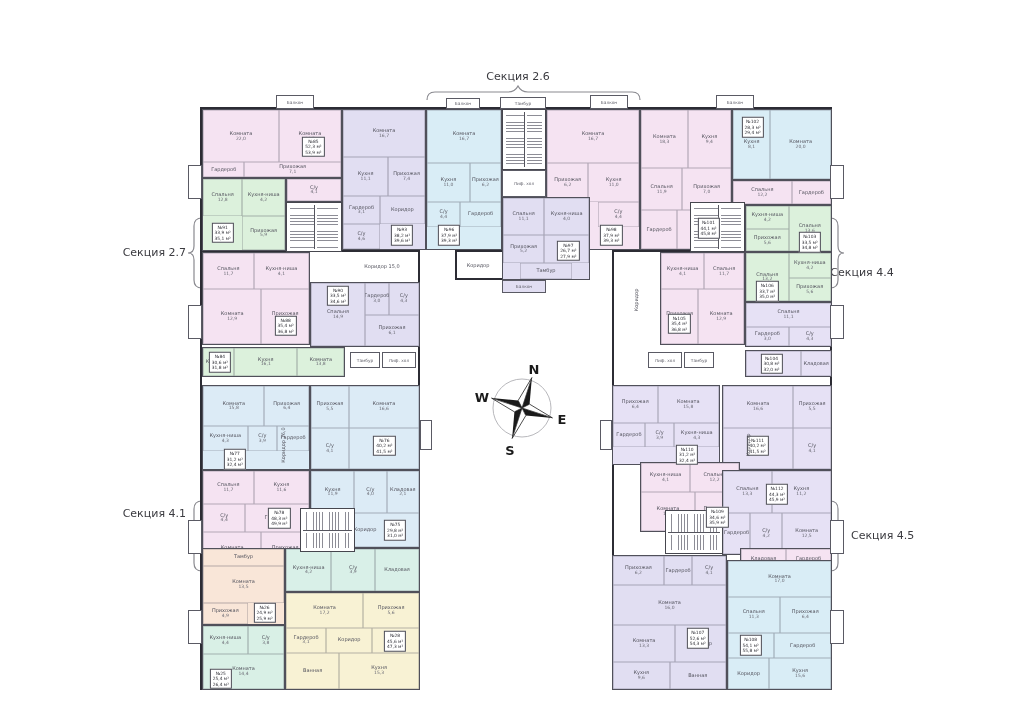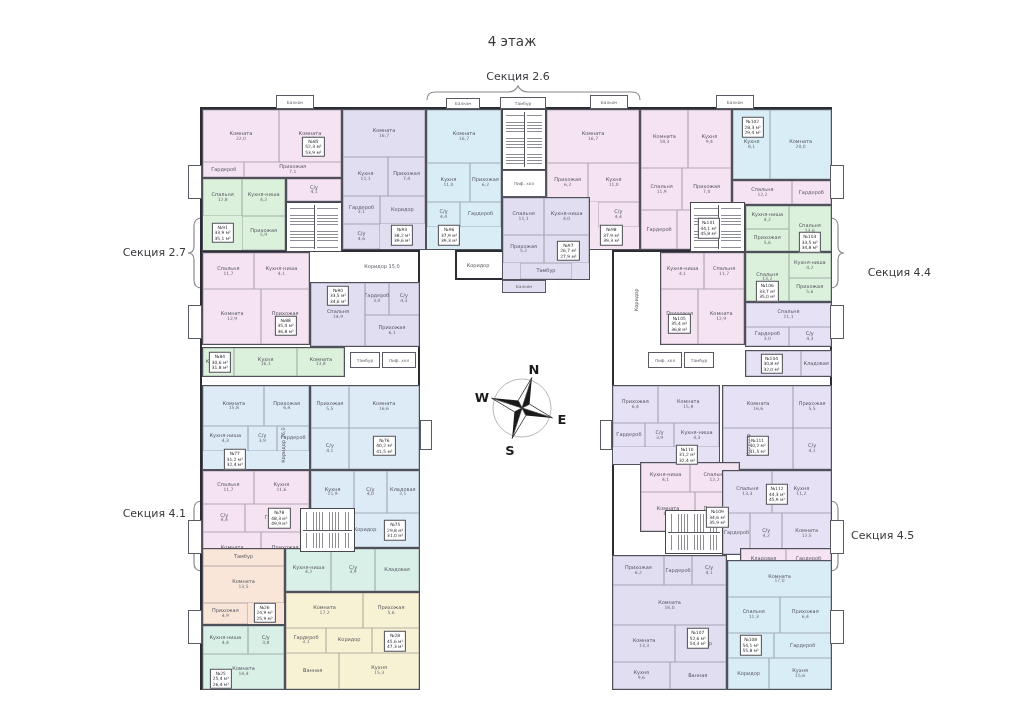--- a/index.html
+++ b/index.html
@@ -34,27 +34,26 @@
   .flabel{position:absolute;font-size:5px;color:#54545e;transform:translate(-50%,-50%);
     white-space:nowrap;z-index:3;}
   .flabel.r90{transform:translate(-50%,-50%) rotate(-90deg);}
 </style>
 </head>
 <body>
 
 <div class="canvas">
 
   <div class="titlewrap">
-    <div class="subtitle">4 этаж</div>
   </div>
 
   <div class="sec" style="left:458px;top:70px;width:120px;text-align:center;">Секция 2.6</div>
   <div class="sec" style="left:106px;top:246px;width:80px;text-align:right;">Секция 2.7</div>
   <div class="sec" style="left:106px;top:507px;width:80px;text-align:right;">Секция 4.1</div>
-  <div class="sec" style="left:851px;top:246px;width:80px;text-align:right;margin-top:20px;">Секция 4.4</div>
+  <div class="sec" style="left:822px;top:246px;width:80px;text-align:center;margin-top:20px;">Секция 4.4</div>
   <div class="sec" style="left:851px;top:529px;width:80px;text-align:left;">Секция 4.5</div>
 
   <svg class="braces" style="left:0;top:0;" width="1024" height="724" viewBox="0 0 1024 724">
     <path d="M427,100 Q427,92 435,92 L508,92 Q515,92 518,86 Q521,92 528,92 L632,92 Q640,92 640,100" fill="none" stroke="#8a8a90" stroke-width="1.2"></path>
     <path d="M202,218 Q194,218 194,226 L194,246 Q194,253 188,253 Q194,253 194,260 L194,280 Q194,288 202,288" fill="none" stroke="#8a8a90" stroke-width="1.2"></path>
     <path d="M202,501 Q194,501 194,509 L194,529 Q194,536 188,536 Q194,536 194,543 L194,563 Q194,571 202,571" fill="none" stroke="#8a8a90" stroke-width="1.2"></path>
     <path d="M830,218 Q838,218 838,226 L838,246 Q838,253 844,253 Q838,253 838,260 L838,280 Q838,288 830,288" fill="none" stroke="#8a8a90" stroke-width="1.2"></path>
     <path d="M830,501 Q838,501 838,509 L838,529 Q838,536 844,536 Q838,536 838,543 L838,563 Q838,571 830,571" fill="none" stroke="#8a8a90" stroke-width="1.2"></path>
   </svg>
 

